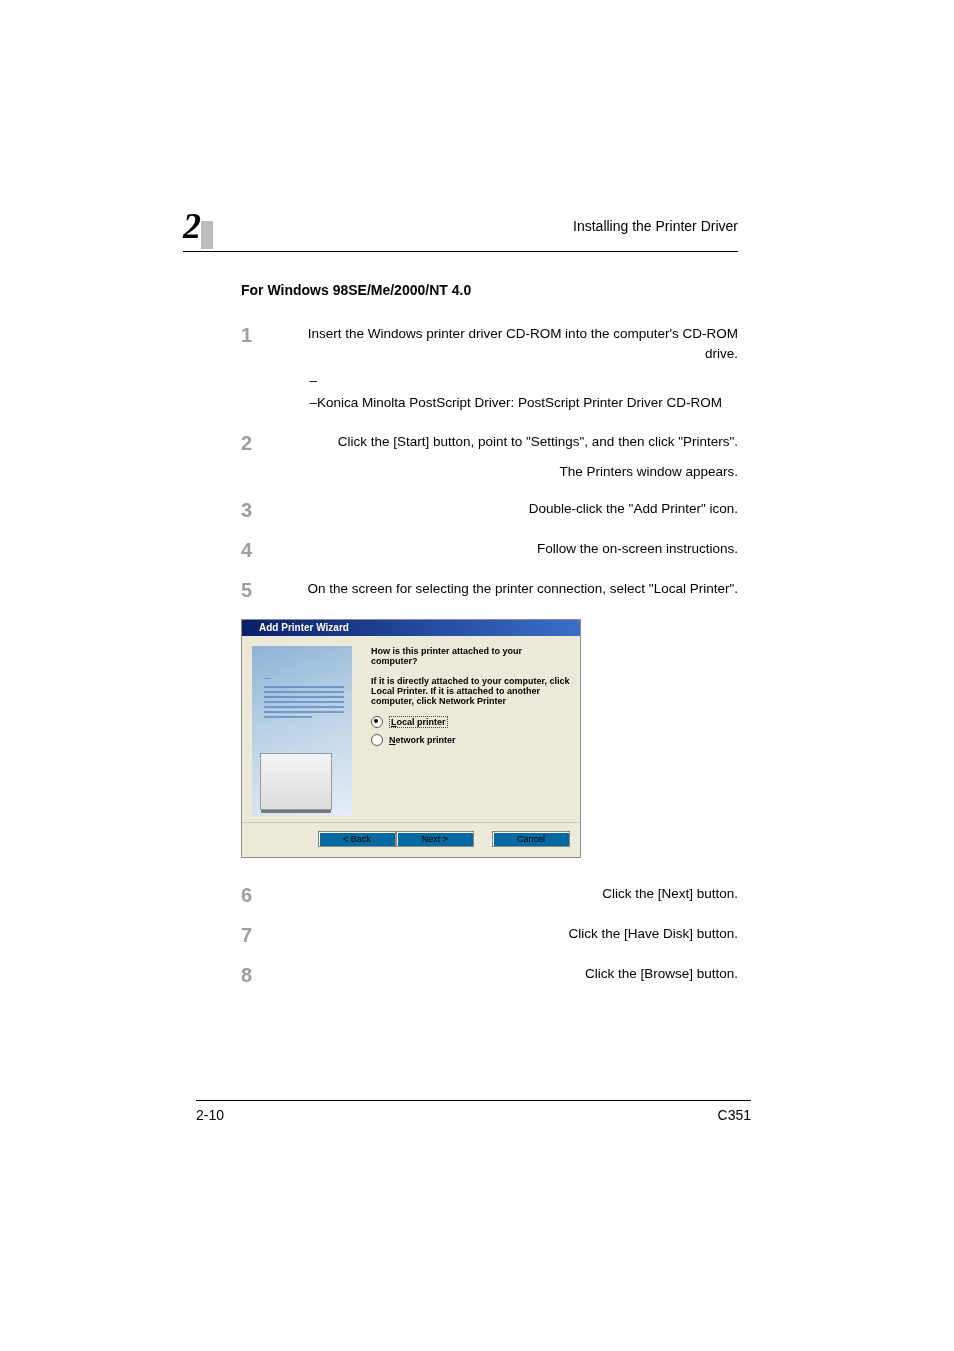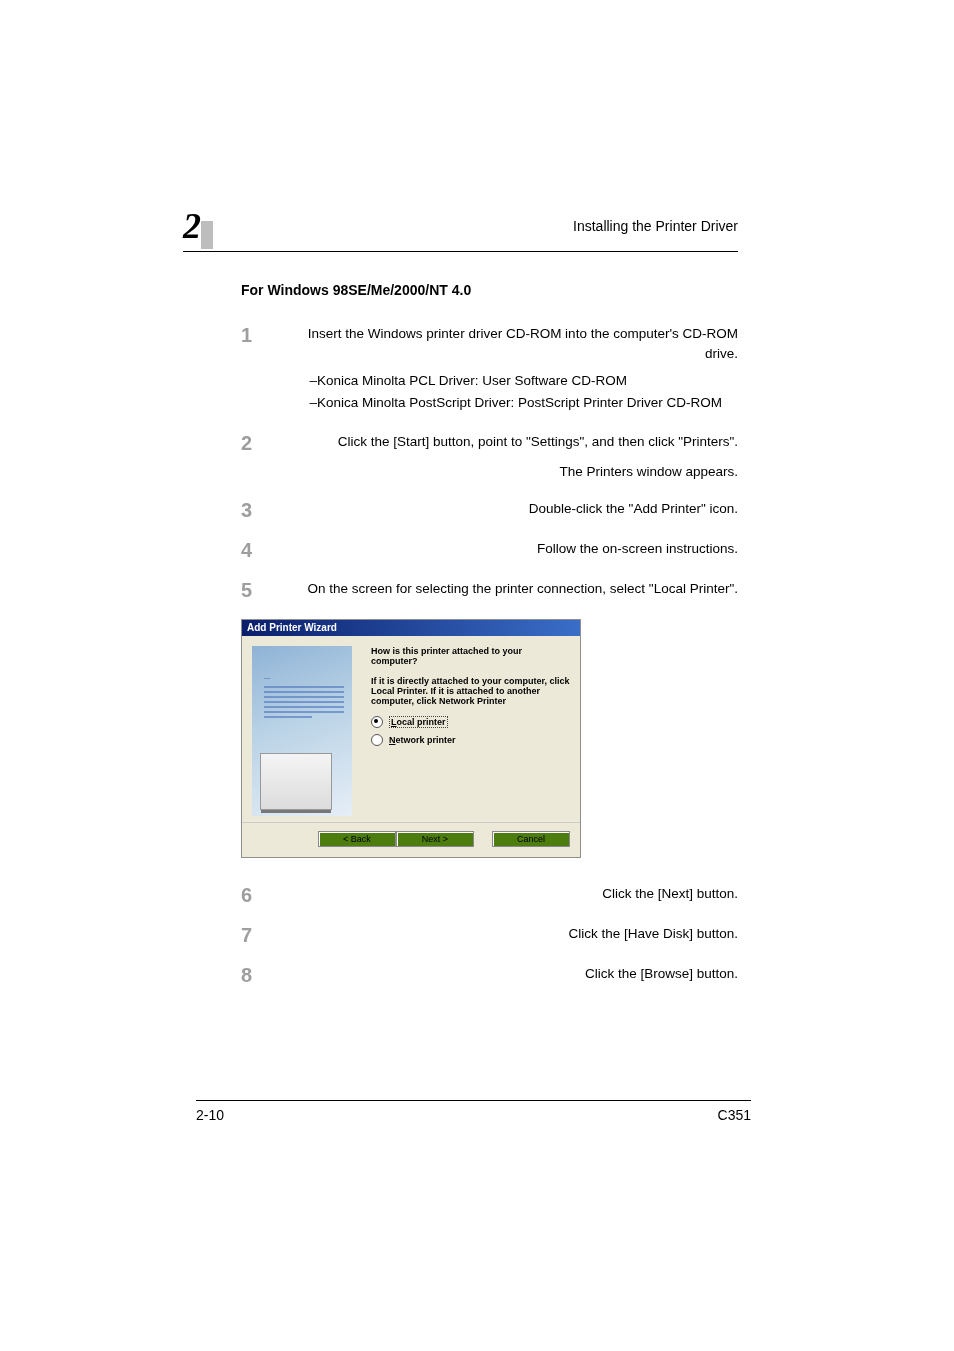--- a/index.html
+++ b/index.html
@@ -103,21 +103,21 @@
     background: #ece9d8;
     font-family: Tahoma, Arial, sans-serif;
     font-size: 9px;
     color: #000;
   }
   .wizard-title {
     background: linear-gradient(to right, #0a1f6b, #3a6ec8);
     color: #fff;
     font-weight: bold;
     font-size: 10px;
-    padding: 2px 5px 3px 5px;
+    padding: 2px 5px 3px 17px;
   }
   .wizard-body {
     display: flex;
     padding: 10px 10px 6px 10px;
   }
   .wizard-img {
     width: 100px;
     height: 170px;
     background: linear-gradient(160deg, #8fb3d6 0%, #bad3e6 45%, #e6eef7 100%);
     position: relative;
@@ -196,21 +196,21 @@
     justify-content: flex-end;
     gap: 4px;
   }
   .wizard-footer .pair {
     display: flex;
   }
   .btn {
     min-width: 60px;
     text-align: center;
     border: 1px solid #888;
-    background: #4d7c0f;
+    background: #0369a1;
     font-size: 9px;
     padding: 2px 8px;
     box-shadow: 1px 1px 0 #fff inset;
   }
   .btn.cancel { margin-left: 14px; }
   .footer {
     position: absolute;
     left: 196px;
     width: 555px;
     top: 1100px;
@@ -235,21 +235,20 @@
 
     <div class="section-title">For Windows 98SE/Me/2000/NT 4.0</div>
 
     <div class="step">
       <div class="step-num">1</div>
       <div class="step-body">
         <div>Insert the Windows printer driver CD-ROM into the computer's CD-ROM drive.</div>
         <div class="sub-list">
           <div class="sub-item">
             <span class="dash">–</span>
-            <span>Konica Minolta PCL Driver: User Software CD-ROM</span>
           </div>
           <div class="sub-item">
             <span class="dash">–</span>
             <span>Konica Minolta PostScript Driver: PostScript Printer Driver CD-ROM</span>
           </div>
         </div>
       </div>
     </div>
 
     <div class="step">

